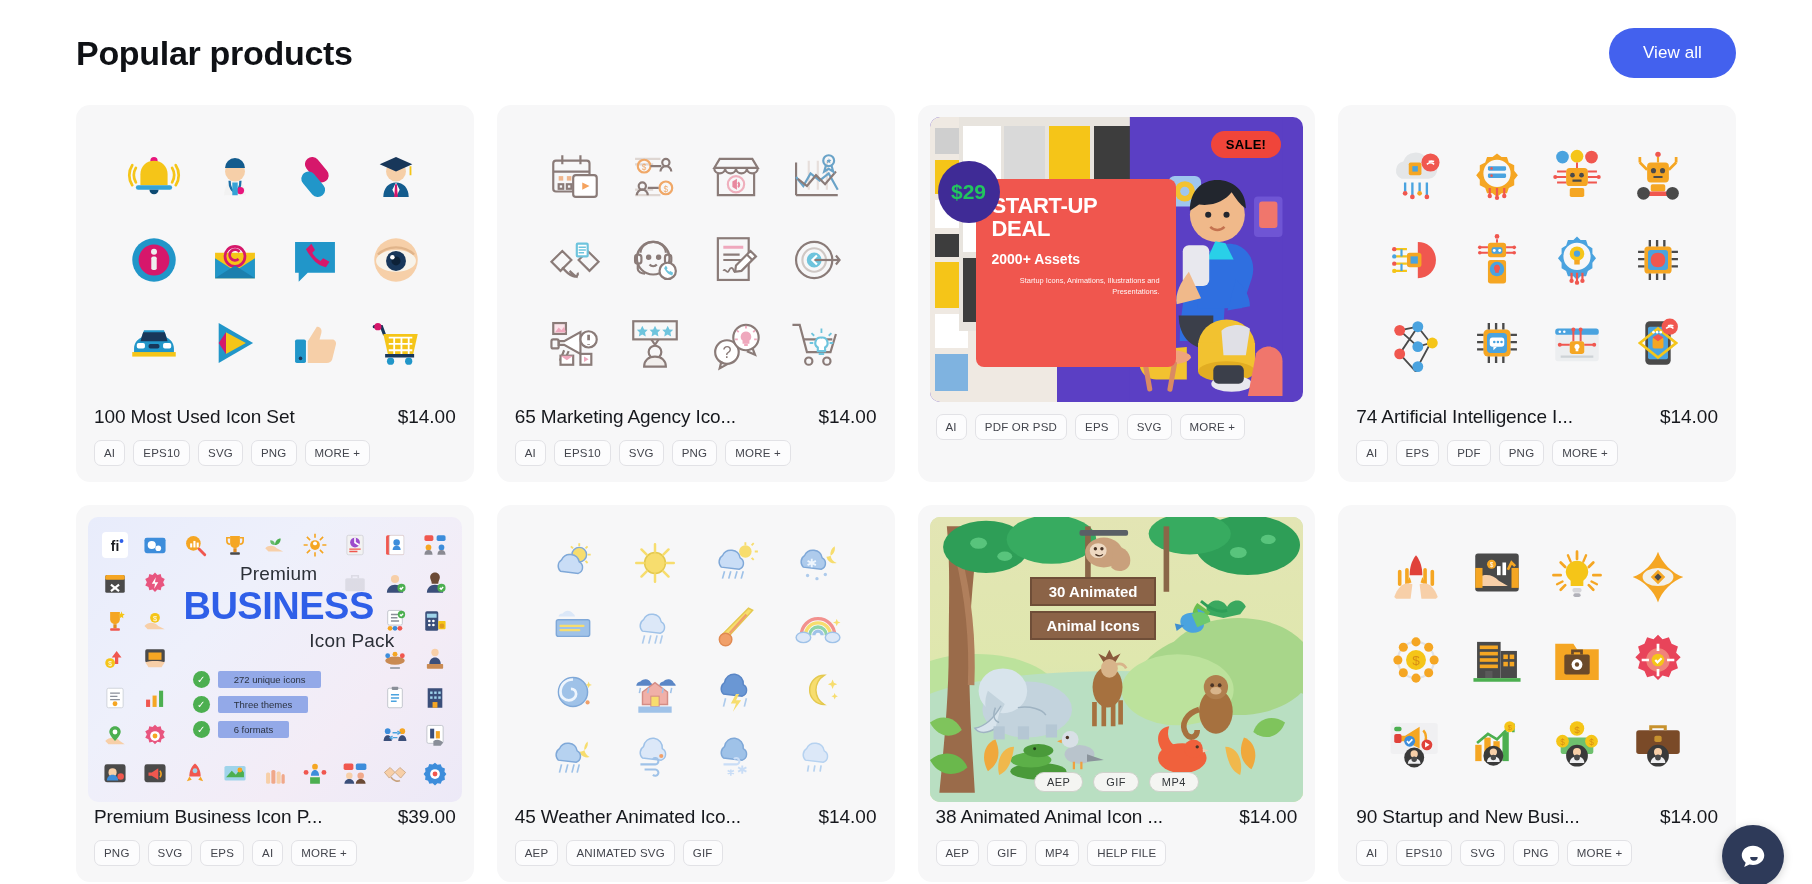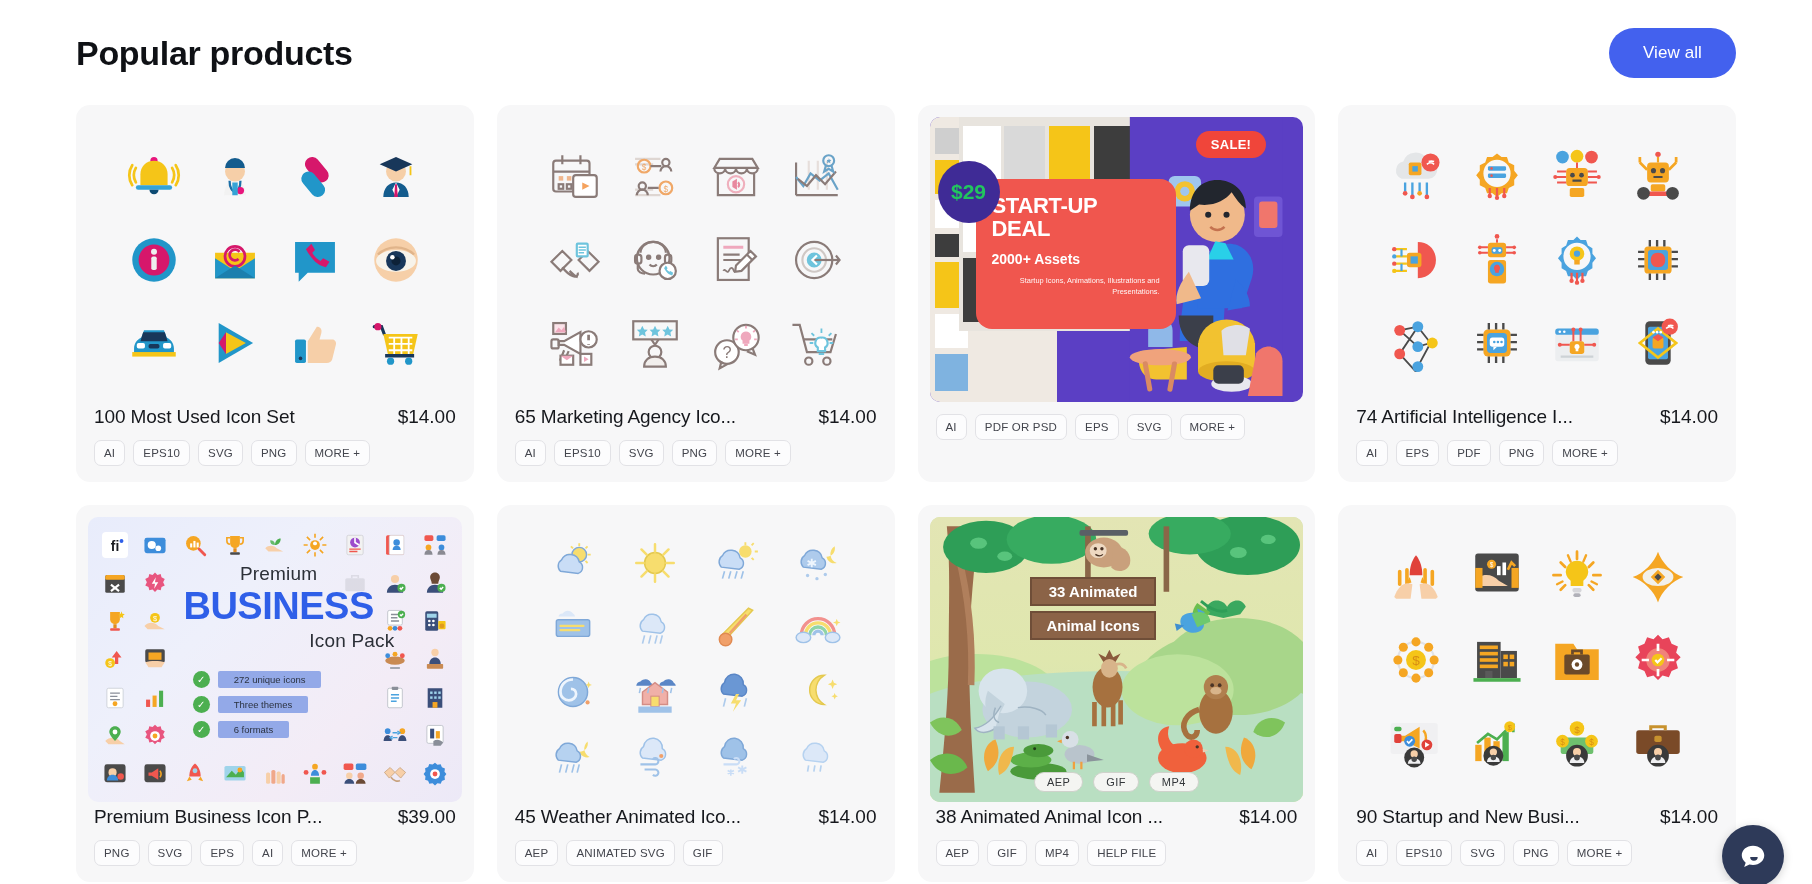--- a/index.html
+++ b/index.html
@@ -90,27 +90,27 @@
   .as-yellow { background: #f5c518; }
   .as-dark { background: #3d3d3d; }
   .as-gray { background: #cfcfcf; }
   .as-price {
     position: absolute; left: 8px; top: 44px; width: 62px; height: 62px;
     border-radius: 50%; background: #3f2b96; color: #22c55e;
     display: flex; align-items: center; justify-content: center;
     font-size: 21px; font-weight: bold; z-index: 6;
   }
   .as-sale {
-    position: absolute; right: 37px; top: 14px; z-index: 6;
-    background: #f0453a; color: #ffffff; border-radius: 16px;
+    position: absolute; right: 22px; top: 14px; z-index: 6;
+    background: #f0453a; color: #000000; border-radius: 16px;
     padding: 6px 15px; font-size: 13px; font-weight: bold; letter-spacing: .3px;
   }
   .as-panel {
-    position: absolute; left: 46px; top: 62px; width: 200px; height: 150px;
-    background: #f0564e; border-radius: 16px; color: #fff;
+    position: absolute; left: 46px; top: 62px; width: 200px; height: 188px;
+    background: #f0564e; border-radius: 8px; color: #fff;
     padding: 15px 16px; z-index: 5;
   }
   .as-h1 { font-size: 22px; font-weight: bold; line-height: 1.05; letter-spacing: -.3px; }
   .as-h2 { font-size: 14px; font-weight: bold; margin-top: 11px; }
   .as-sub { font-size: 7.4px; margin-top: 9px; line-height: 1.45; opacity: .95; text-align: right; }
   .as-person { position: absolute; right: 0; top: 0; width: 52%; height: 100%; z-index: 4; }
 
   
   .premium {
     background: linear-gradient(135deg,#e8ecfb 0%,#eef0fb 35%,#f3ecf6 70%,#ece9f7 100%);
@@ -1345,21 +1345,21 @@
           <circle cx="112" cy="238" r="1.6" fill="#1f3a18"></circle>
           <path d="M0 210c12-10 28-6 34 8-10 10-26 8-34-8z" fill="#7fc45c"></path>
           <path d="M0 250c14-12 34-8 40 8-14 12-32 8-40-8z" fill="#6ab84c"></path>
           <path d="M380 210c-14-10-30-4-34 10 12 10 28 6 34-10z" fill="#7fc45c"></path>
           <path d="M62 262c-8-14-4-30 8-34 6 14 4 26-8 34z" fill="#f0a83c"></path>
           <path d="M74 266c-4-16 4-30 16-30-2 14-6 26-16 30z" fill="#f0b84c"></path>
           <path d="M344 260c8-14 4-30-8-34-6 14-4 26 8 34z" fill="#f0a83c"></path>
           <path d="M332 266c4-16-4-30-16-30 2 14 6 26 16 30z" fill="#f0b84c"></path>
         </svg>
         <div class="j-sign">
-          <div class="j-plank">33 Animated</div>
+          <div class="j-plank">30 Animated</div>
           <div class="j-plank">Animal Icons</div>
         </div>
         <div class="j-badges">
           <span class="j-badge">AEP</span>
           <span class="j-badge">GIF</span>
           <span class="j-badge">MP4</span>
         </div>
       </div>
       <div class="card-info">
         <div class="card-titlerow">

